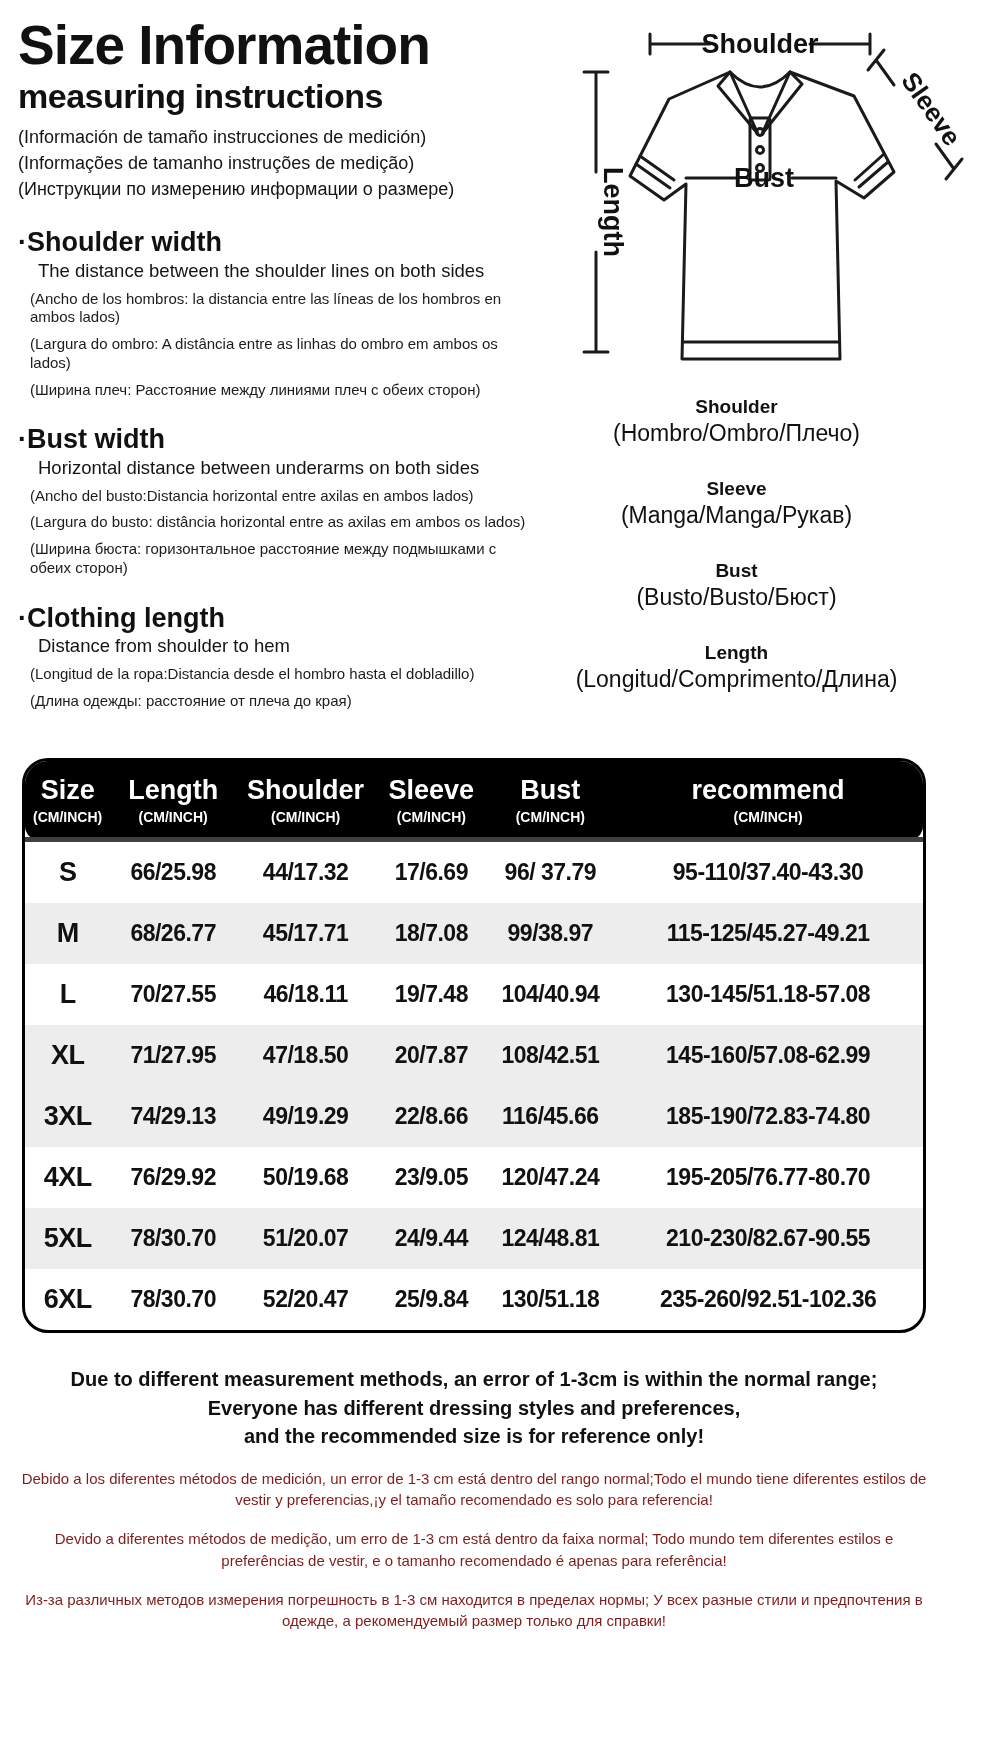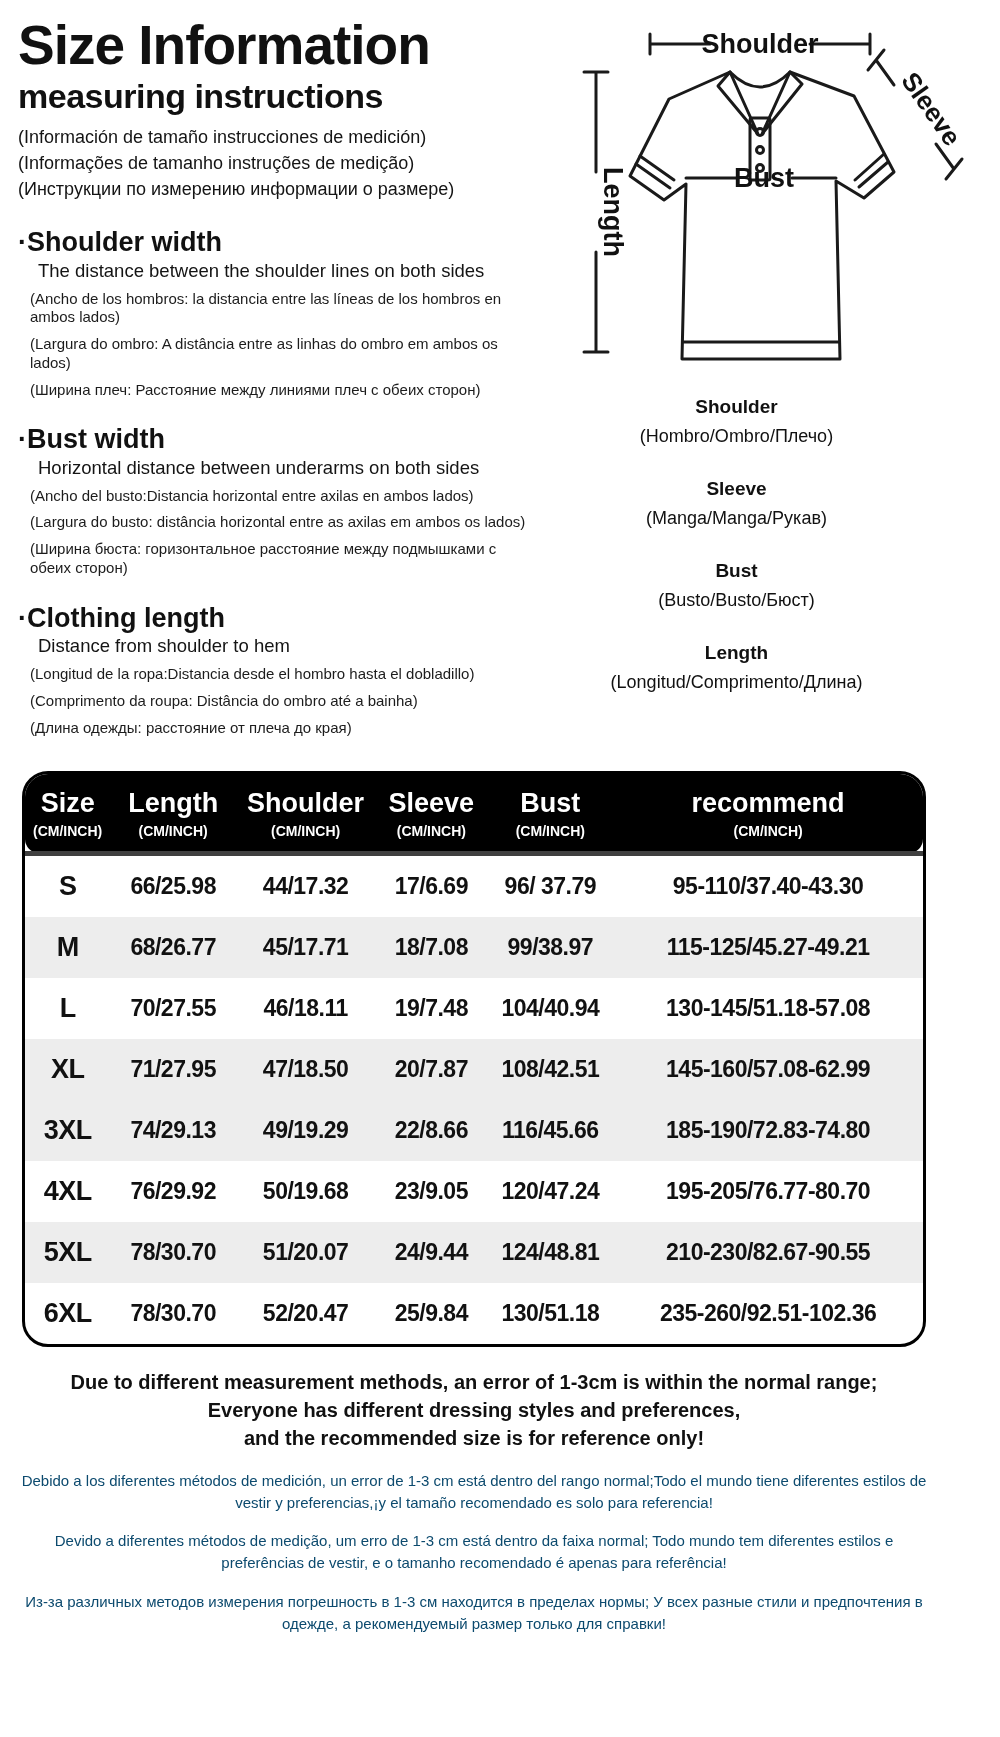--- a/index.html
+++ b/index.html
@@ -24,21 +24,21 @@
   .instr-section { margin-top: 26px; }
   .instr-title { font-size: 27px; font-weight: 800; line-height: 1.05; }
   .instr-desc { font-size: 18.5px; margin: 3px 0 4px 20px; color: #141414; }
   .instr-note { font-size: 15px; color: #1c1c1c; margin: 8px 0 0 12px; line-height: 1.25; width: 500px; }
 
   
   .diagram-svg { display: block; margin: 0 auto; }
   .legend { margin-top: 14px; text-align: center; padding-right: 40px; }
   .legend-item { margin-bottom: 31px; }
   .legend-title { font-size: 19px; font-weight: 800; }
-  .legend-sub { font-size: 18px; margin-top: 8px; }
+  .legend-sub { font-size: 23px; margin-top: 2px; }
 
   
   .table-wrap {
     margin: 34px 22px 0 22px;
     border: 3px solid #000;
     border-radius: 26px;
     overflow: hidden;
     background: #fff;
   }
   table { width: 100%; border-collapse: collapse; table-layout: fixed; }
@@ -60,23 +60,23 @@
     font-size: 23px;
     font-weight: 700;
     padding: 15px 0;
     letter-spacing: -0.5px;
     white-space: nowrap;
   }
   tbody td.size-col { font-size: 27px; font-weight: 800; }
   tbody tr.alt { background: #ededed; }
 
   
-  .footer { margin-top: 21px; text-align: center; }
+  .footer { margin-top: 32px; text-align: center; }
   .footer-en { font-size: 20px; font-weight: 800; line-height: 1.42; }
-  .footer-note { font-size: 15px; line-height: 1.45; color: #0c4a6e; margin: 17px auto 0 auto; }
+  .footer-note { font-size: 15px; line-height: 1.45; color: #7f1d1d; margin: 17px auto 0 auto; }
   .footer-es { max-width: 940px; }
   .footer-pt { max-width: 870px; }
   .footer-ru { max-width: 910px; }
 
   svg text { font-family: "Liberation Sans", sans-serif; fill: #111; }
 </style>
 </head>
 <body>
 
 <div class="page">
@@ -105,21 +105,20 @@
         <div class="instr-desc">Horizontal distance between underarms on both sides</div>
         <div class="instr-note">(Ancho del busto:Distancia horizontal entre axilas en ambos lados)</div>
         <div class="instr-note">(Largura do busto: distância horizontal entre as axilas em ambos os lados)</div>
         <div class="instr-note">(Ширина бюста: горизонтальное расстояние между подмышками с обеих сторон)</div>
       </div>
 
       <div class="instr-section">
         <div class="instr-title">·Clothing length</div>
         <div class="instr-desc">Distance from shoulder to hem</div>
         <div class="instr-note">(Longitud de la ropa:Distancia desde el hombro hasta el dobladillo)</div>
-        <div class="instr-note">(Comprimento da roupa: Distância do ombro até a bainha)</div>
         <div class="instr-note">(Длина одежды: расстояние от плеча до края)</div>
       </div>
     </div>
 
     <div class="right-col">
       <svg class="diagram-svg" width="445" height="368" viewBox="0 0 445 368">
         <g stroke="#1a1a1a" stroke-width="3" fill="none" stroke-linecap="round" stroke-linejoin="round">
 
           <g>
             <path d="M116,20 L116,40 M116,30 L176,30 M276,30 L336,30 M336,20 L336,40"></path>

